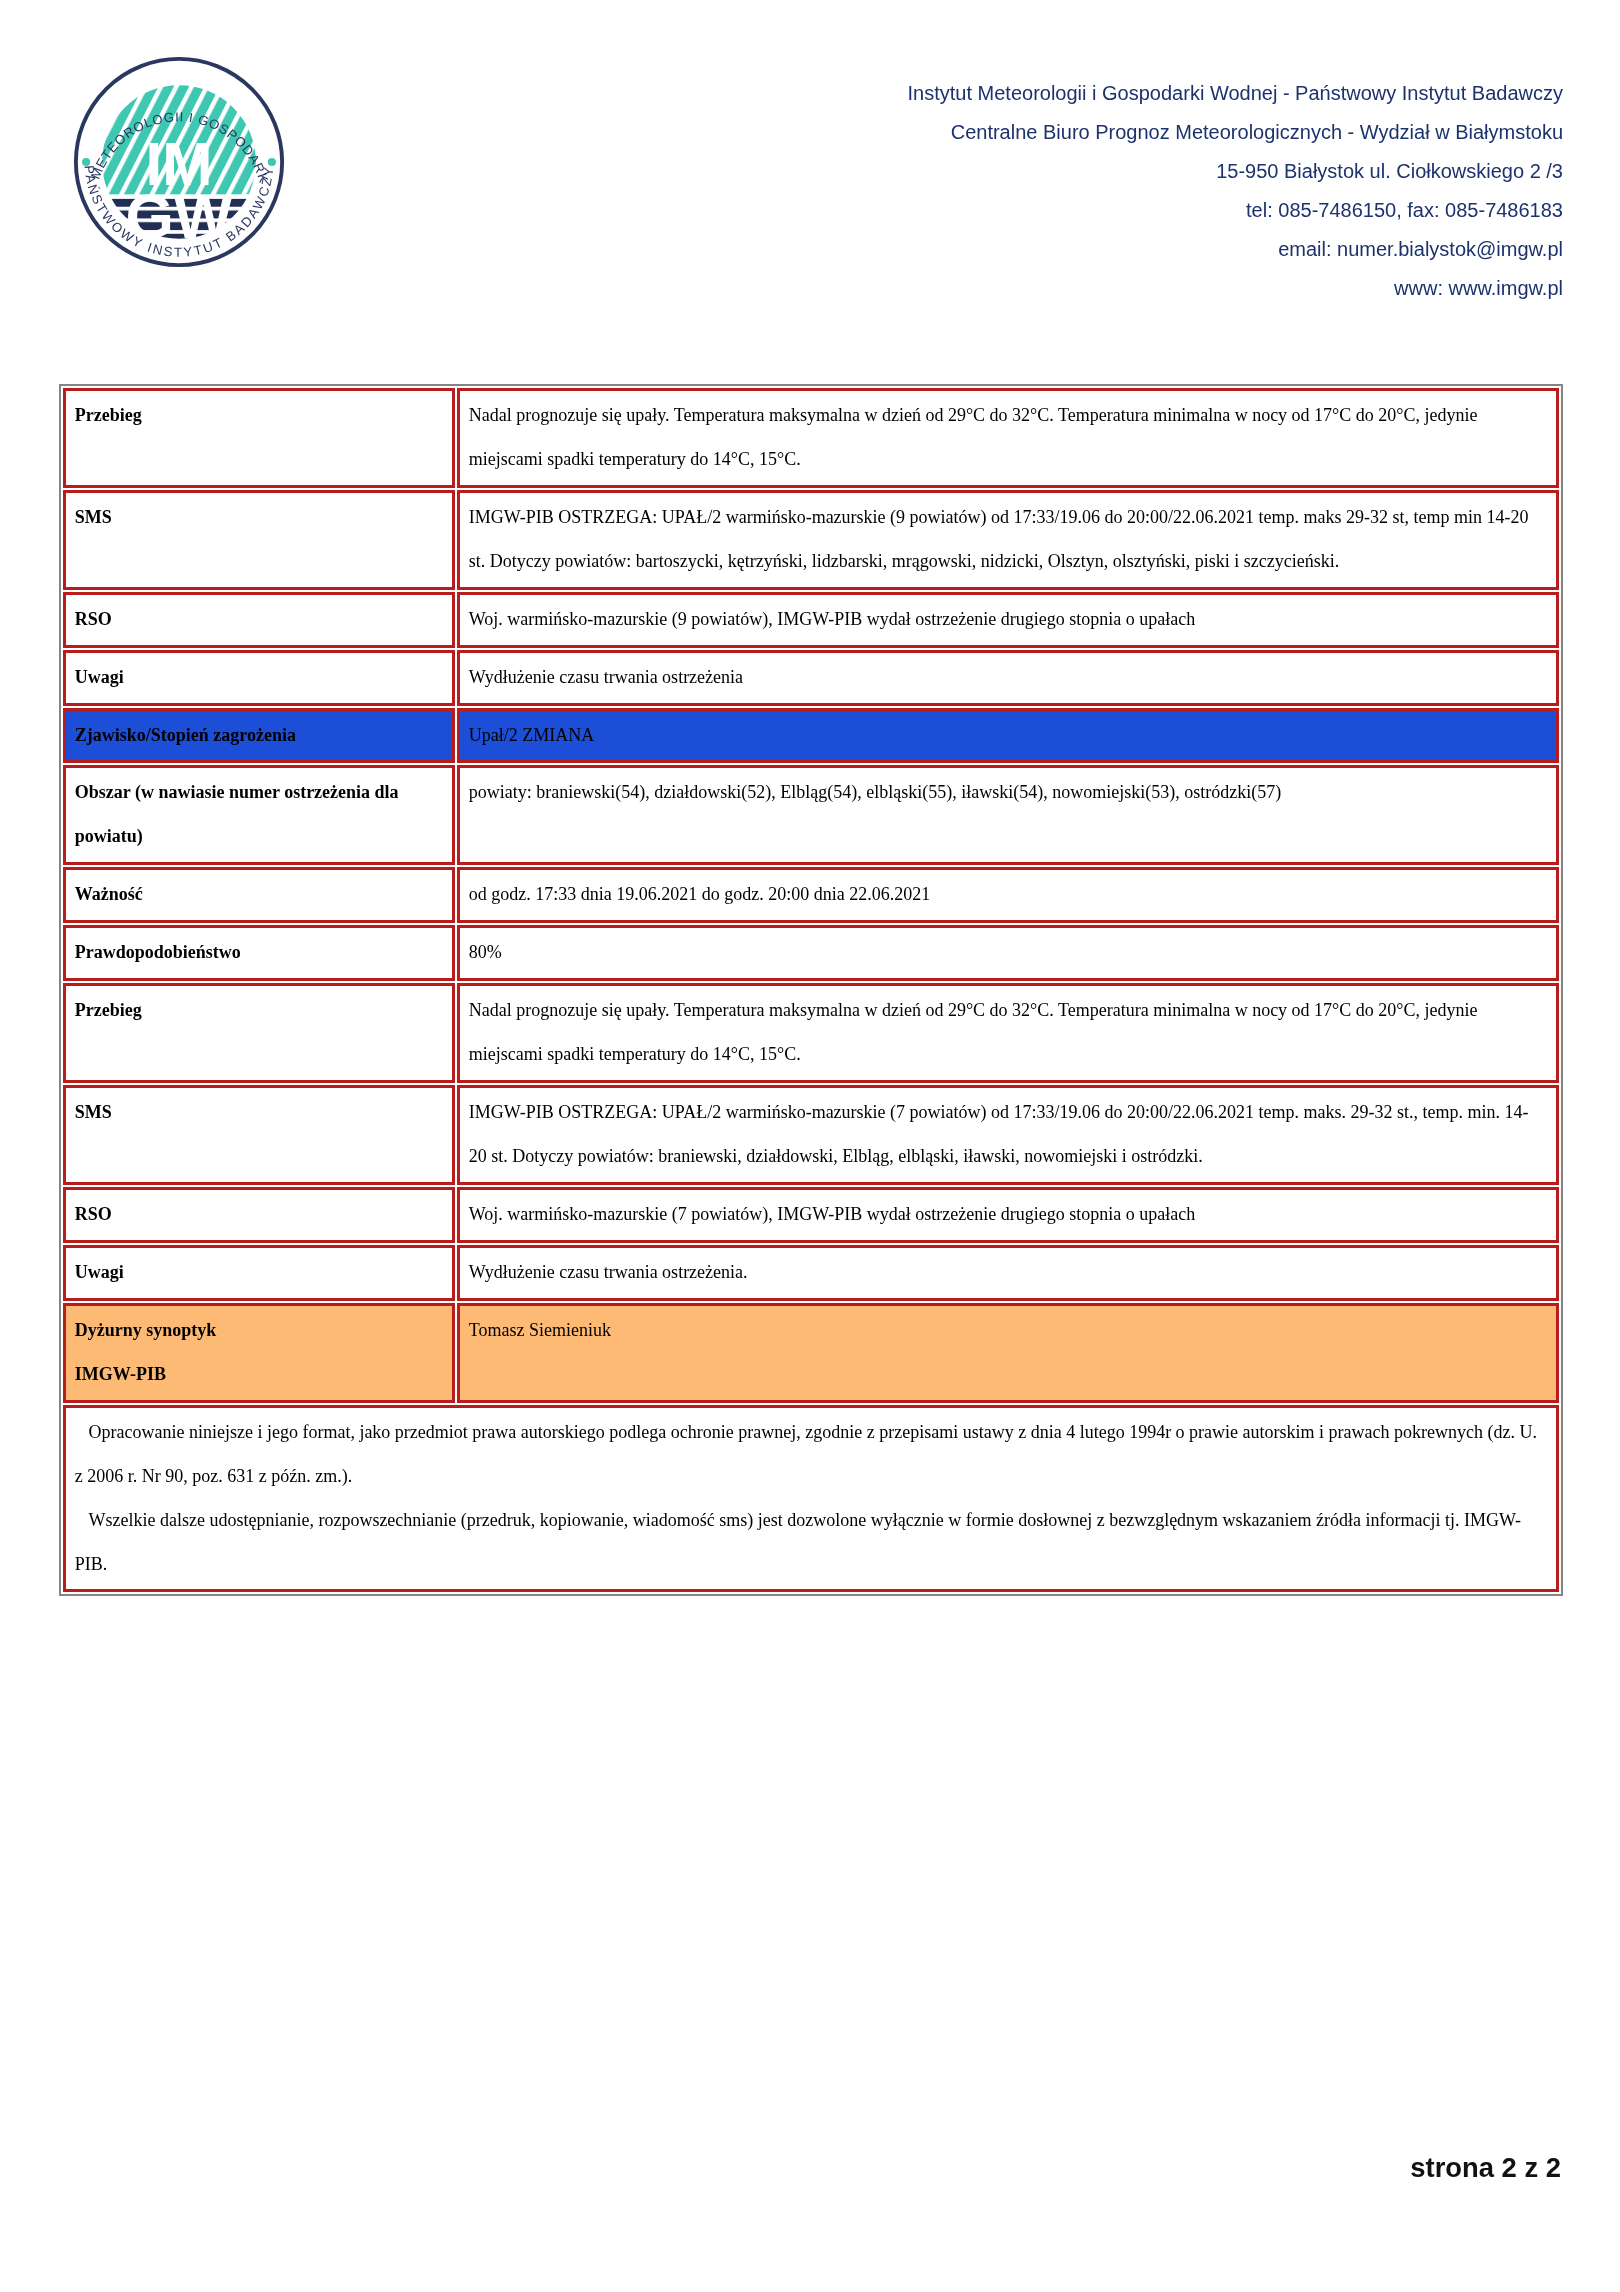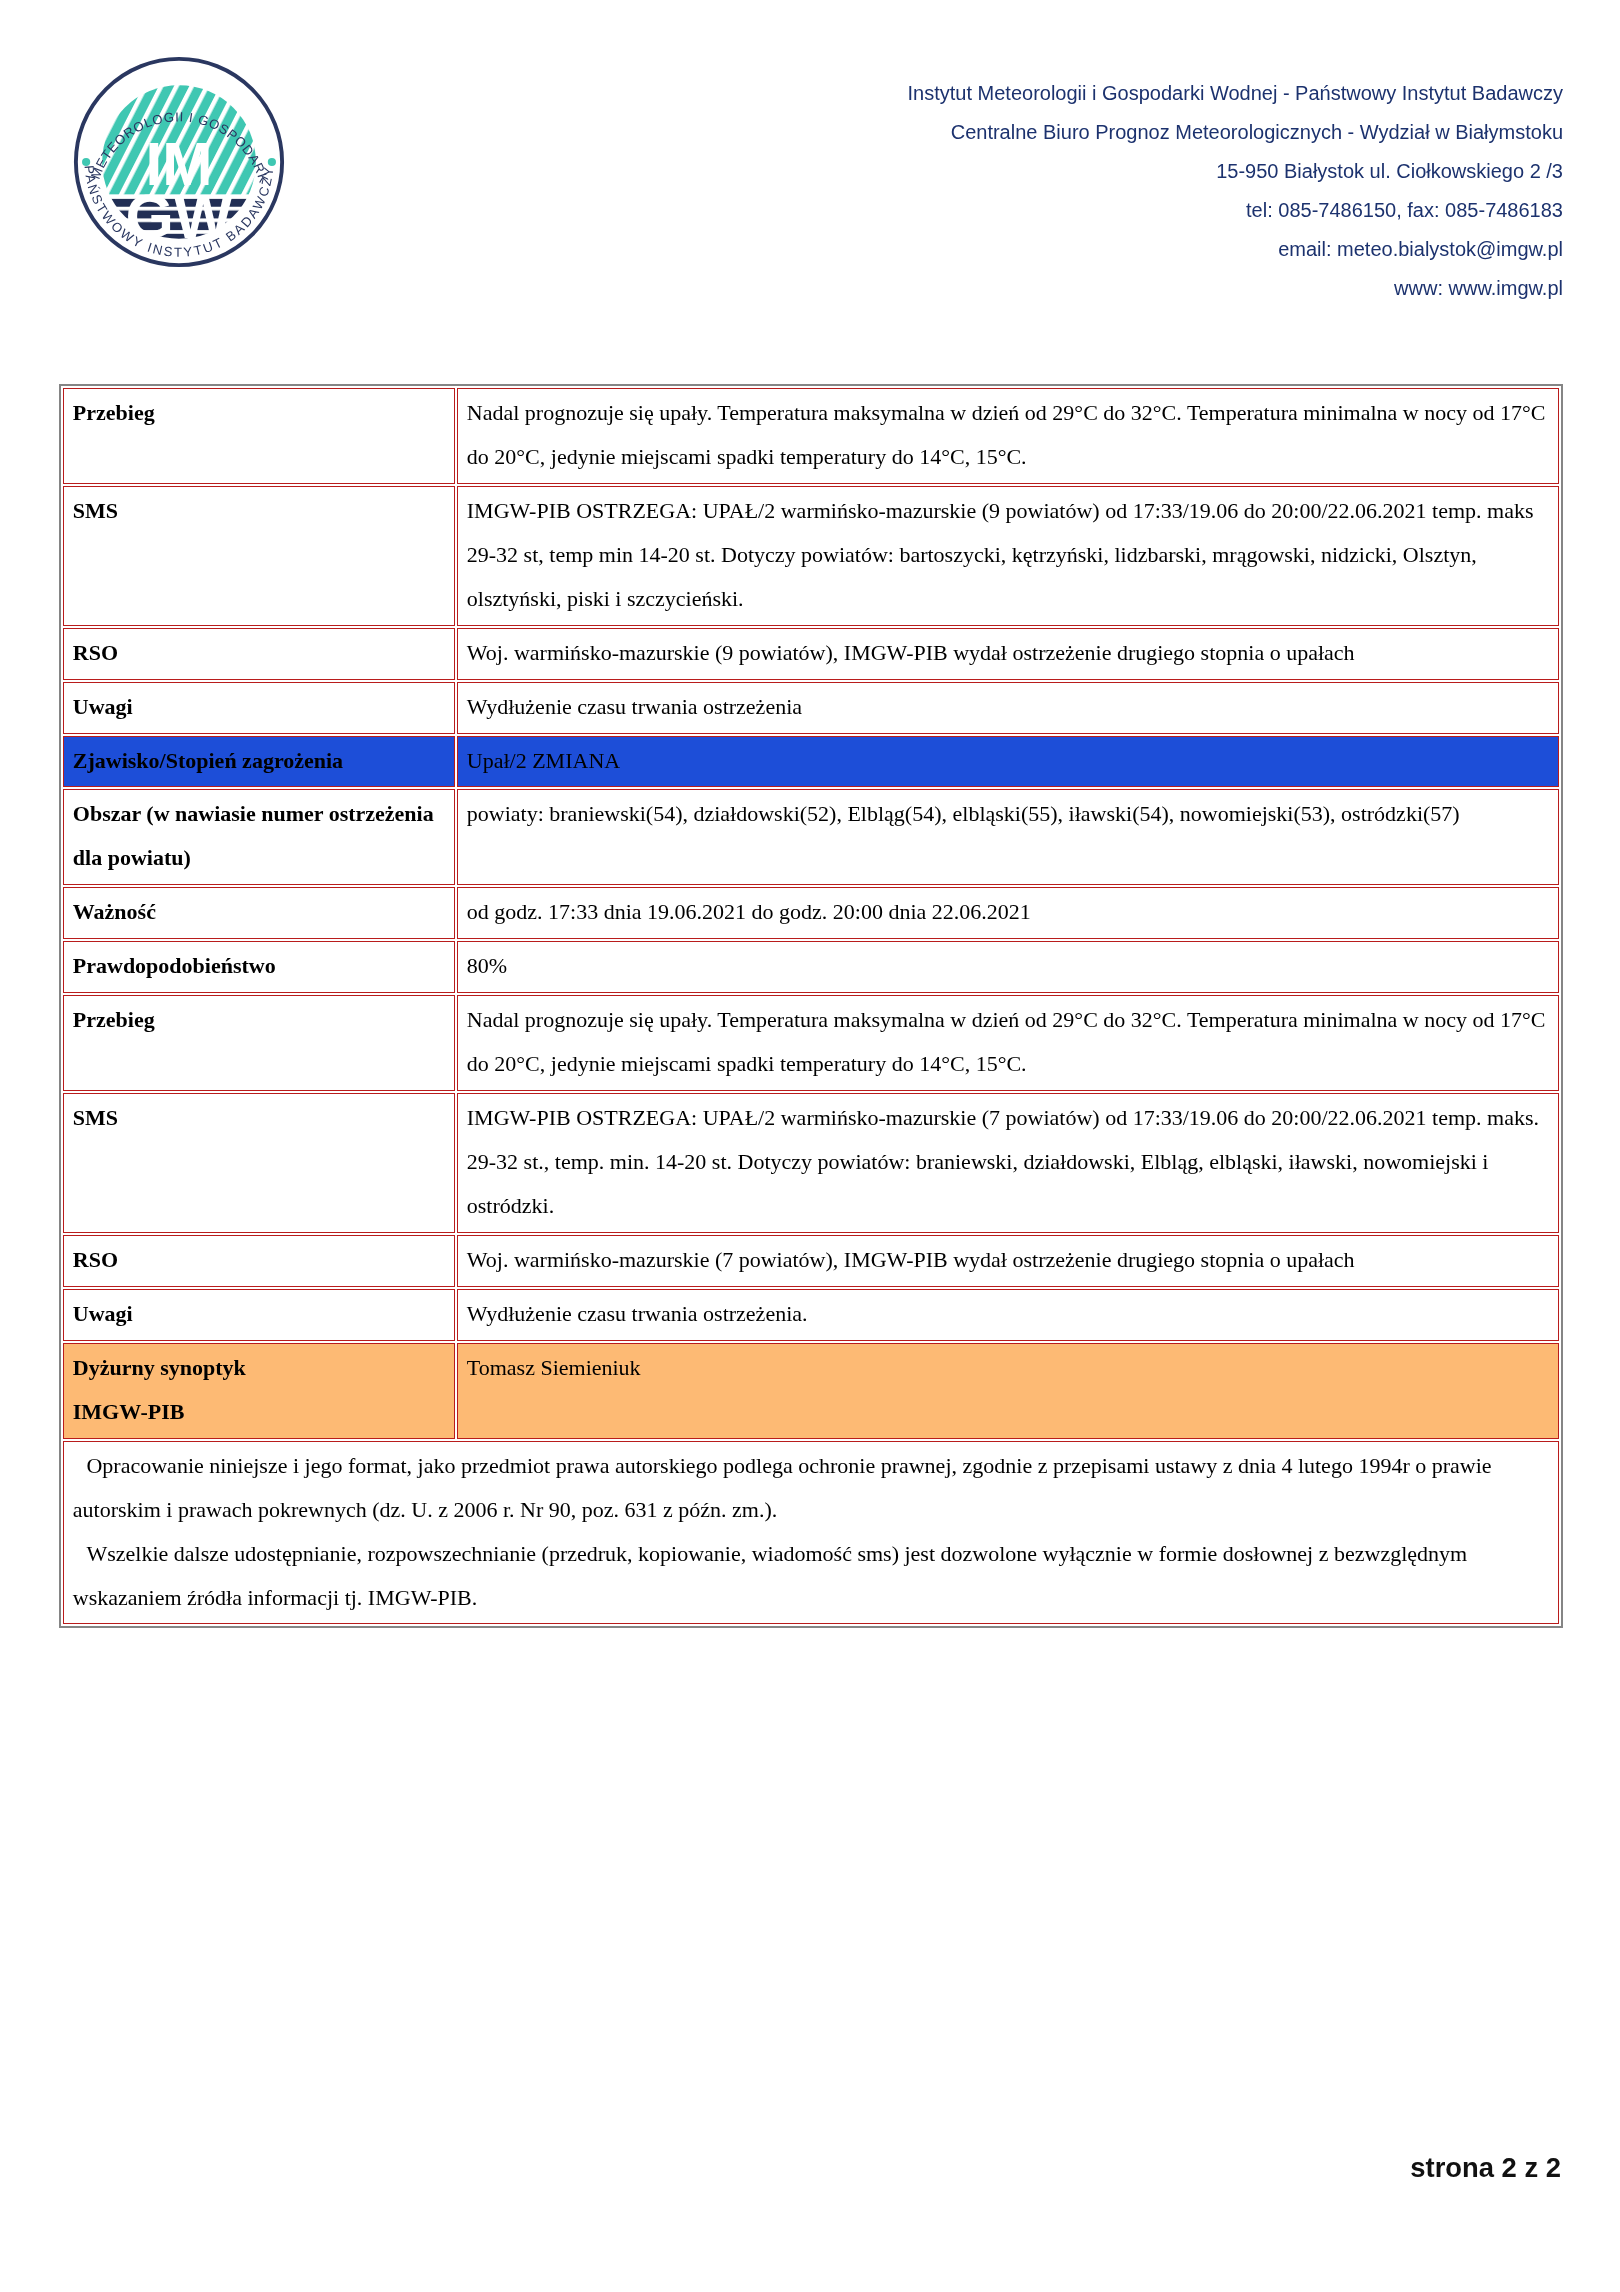--- a/index.html
+++ b/index.html
@@ -41,23 +41,23 @@
     position: absolute;
     left: 59px;
     top: 384px;
     width: 1504px;
     border-collapse: separate;
     border-spacing: 2.9px;
     background: #ffffff;
     border: 2px solid #858585;
   }
   table.doc-table td {
-    border: 1px solid #b91c1c;
+    border: 3px solid #b91c1c;
     vertical-align: top;
-    font-size: 22px;
+    font-size: 18px;
     line-height: 44px;
     padding: 2px 9.8px 3.9px 8.8px;
     background: #ffffff;
   }
   td.cell-label {
     width: 392px;
     font-weight: bold;
     white-space: pre-line;
   }
   tr.row-orange td { background: #1d4ed8; }
@@ -117,21 +117,21 @@
     </text>
     <circle cx="14.5" cy="110" r="4.2" fill="#3fc7b2"></circle>
     <circle cx="205.5" cy="110" r="4.2" fill="#3fc7b2"></circle>
   </svg>
 
   <div class="header-contact">
       <div>Instytut Meteorologii i Gospodarki Wodnej - Państwowy Instytut Badawczy</div>
       <div class="bold">Centralne Biuro Prognoz Meteorologicznych - Wydział w Białymstoku</div>
       <div>15-950 Białystok ul. Ciołkowskiego 2 /3</div>
       <div>tel: 085-7486150, fax: 085-7486183</div>
-      <div>email: meteo.bialystok@imgw.pl</div>
+      <div>email: numer.bialystok@imgw.pl</div>
       <div>www: www.imgw.pl</div>
     </div>
 
   <table class="doc-table">
     <tbody>
         <tr>
           <td class="cell-label">Przebieg</td>
           <td class="cell-value">Nadal prognozuje się upały. Temperatura maksymalna w dzień od 29°C do 32°C. Temperatura minimalna w nocy od 17°C do 20°C, jedynie miejscami spadki temperatury do 14°C, 15°C.</td>
         </tr>
         <tr>

